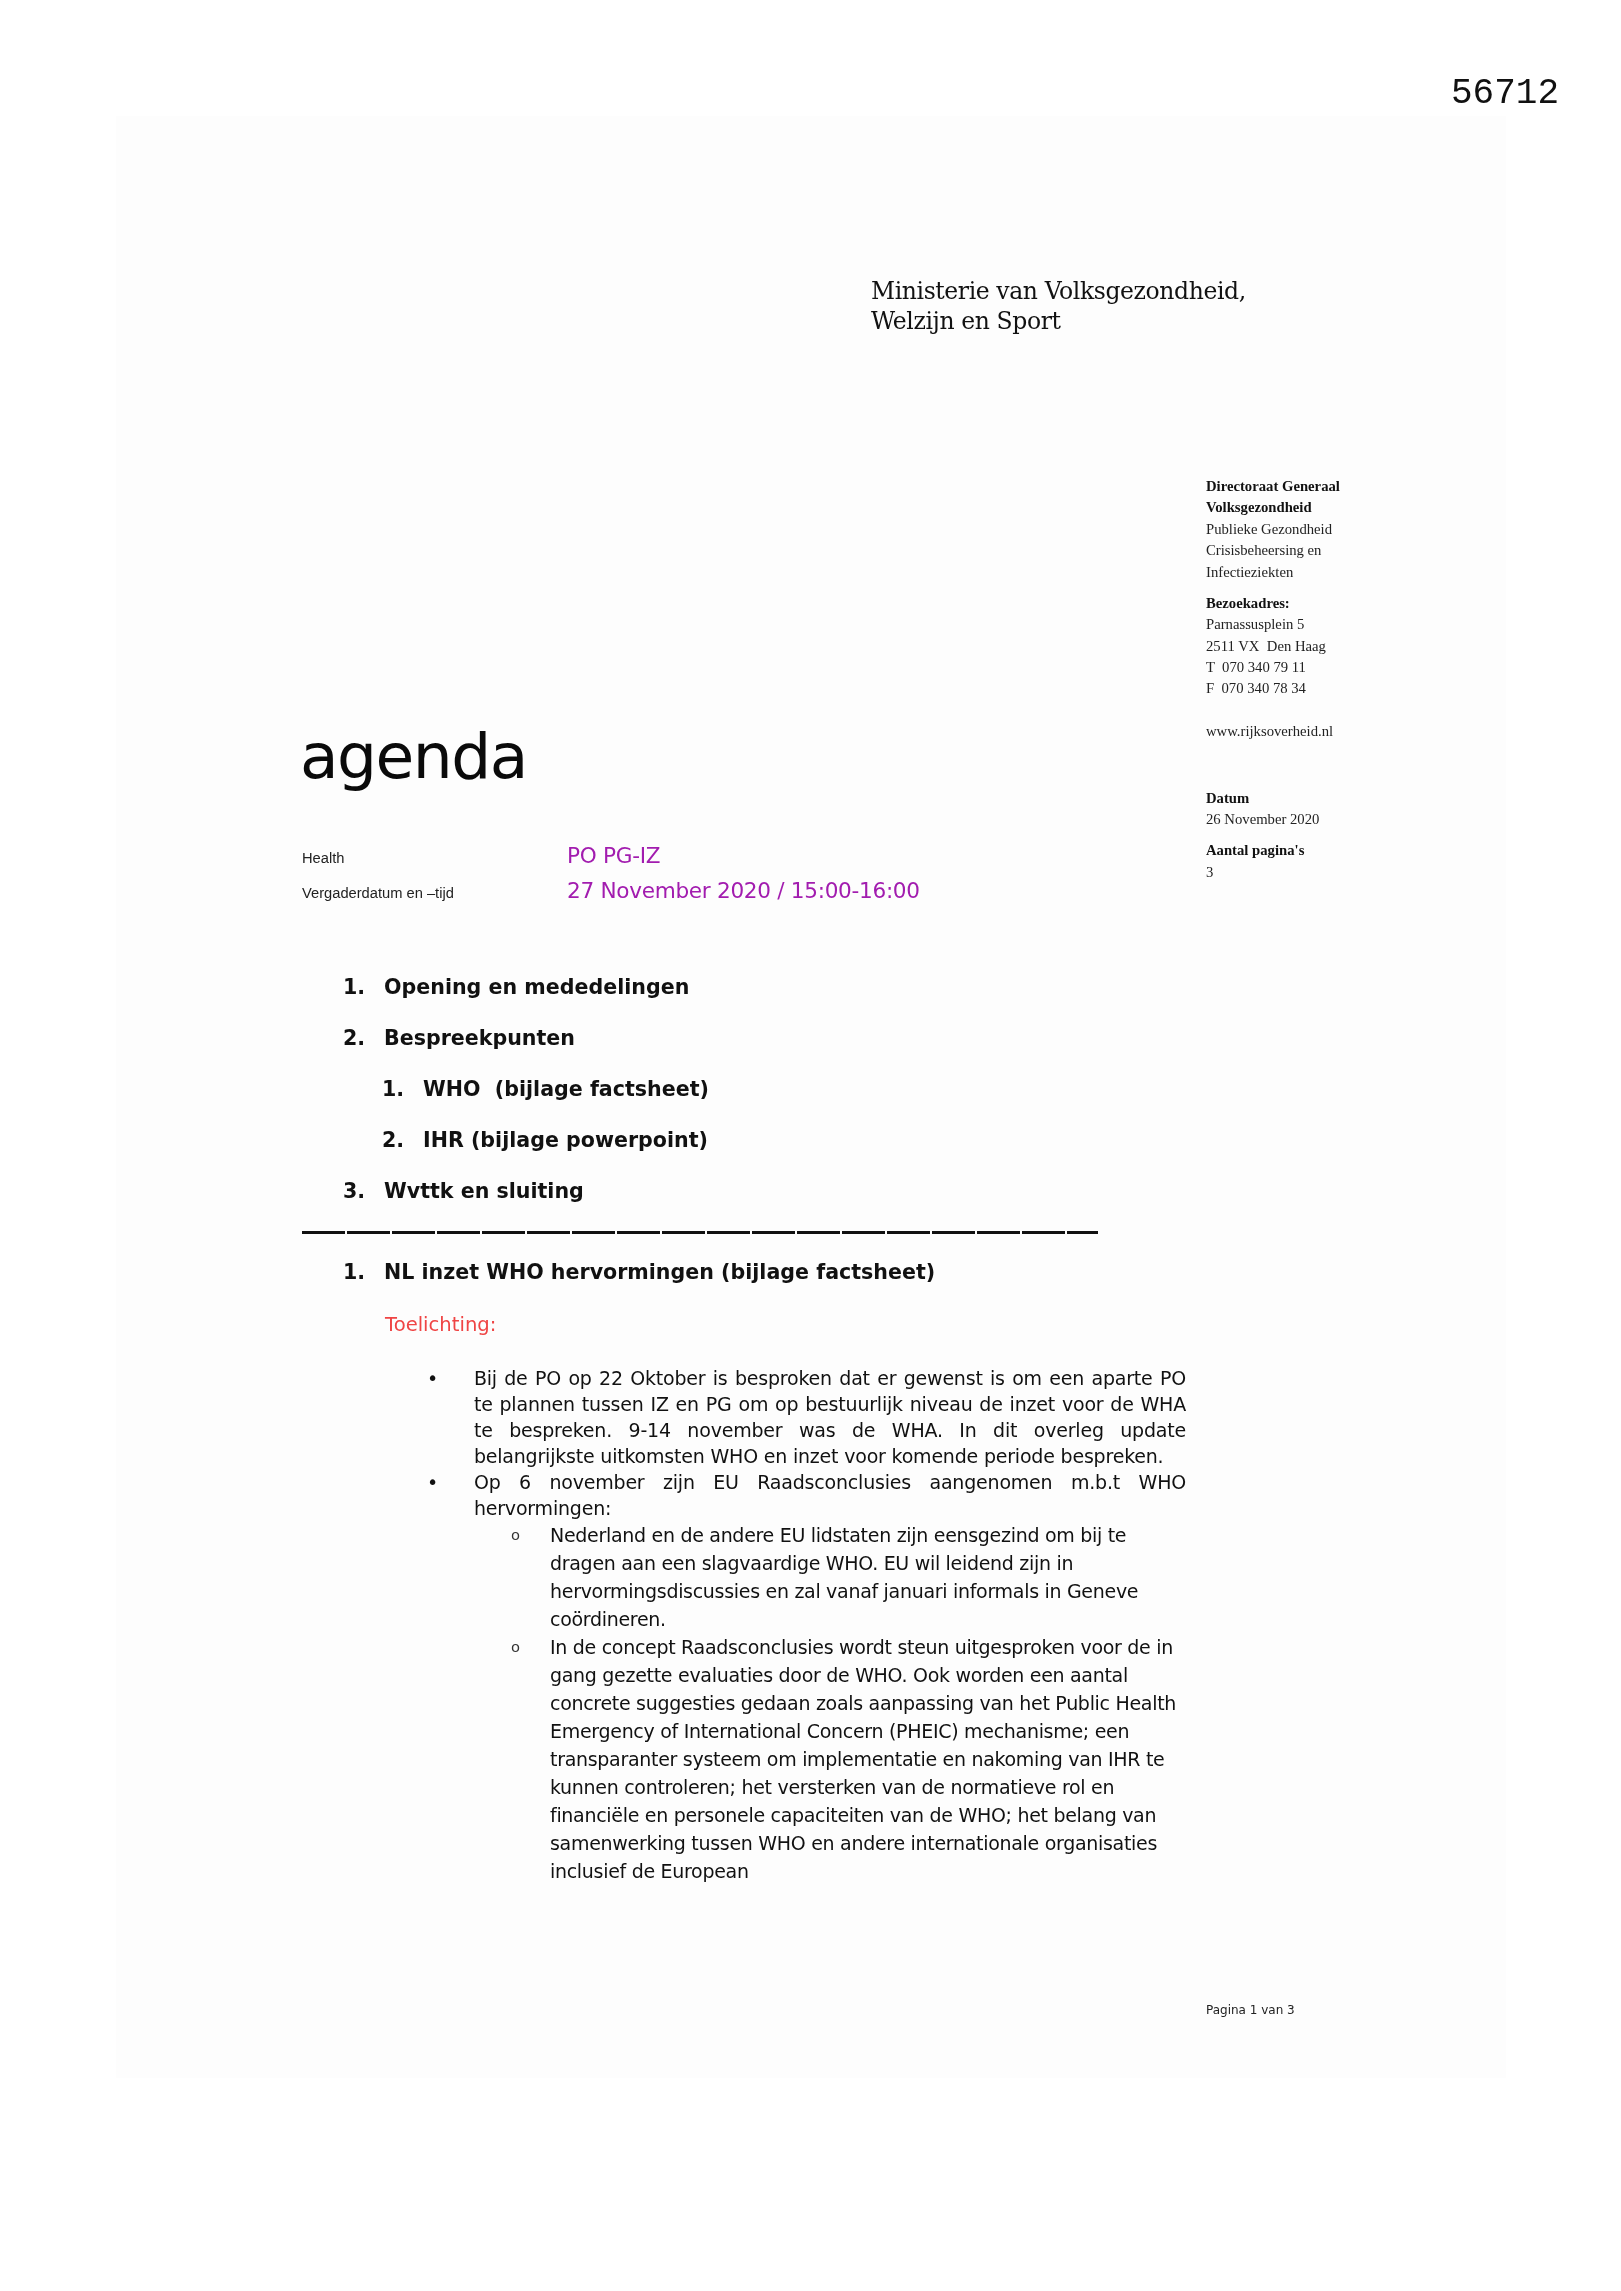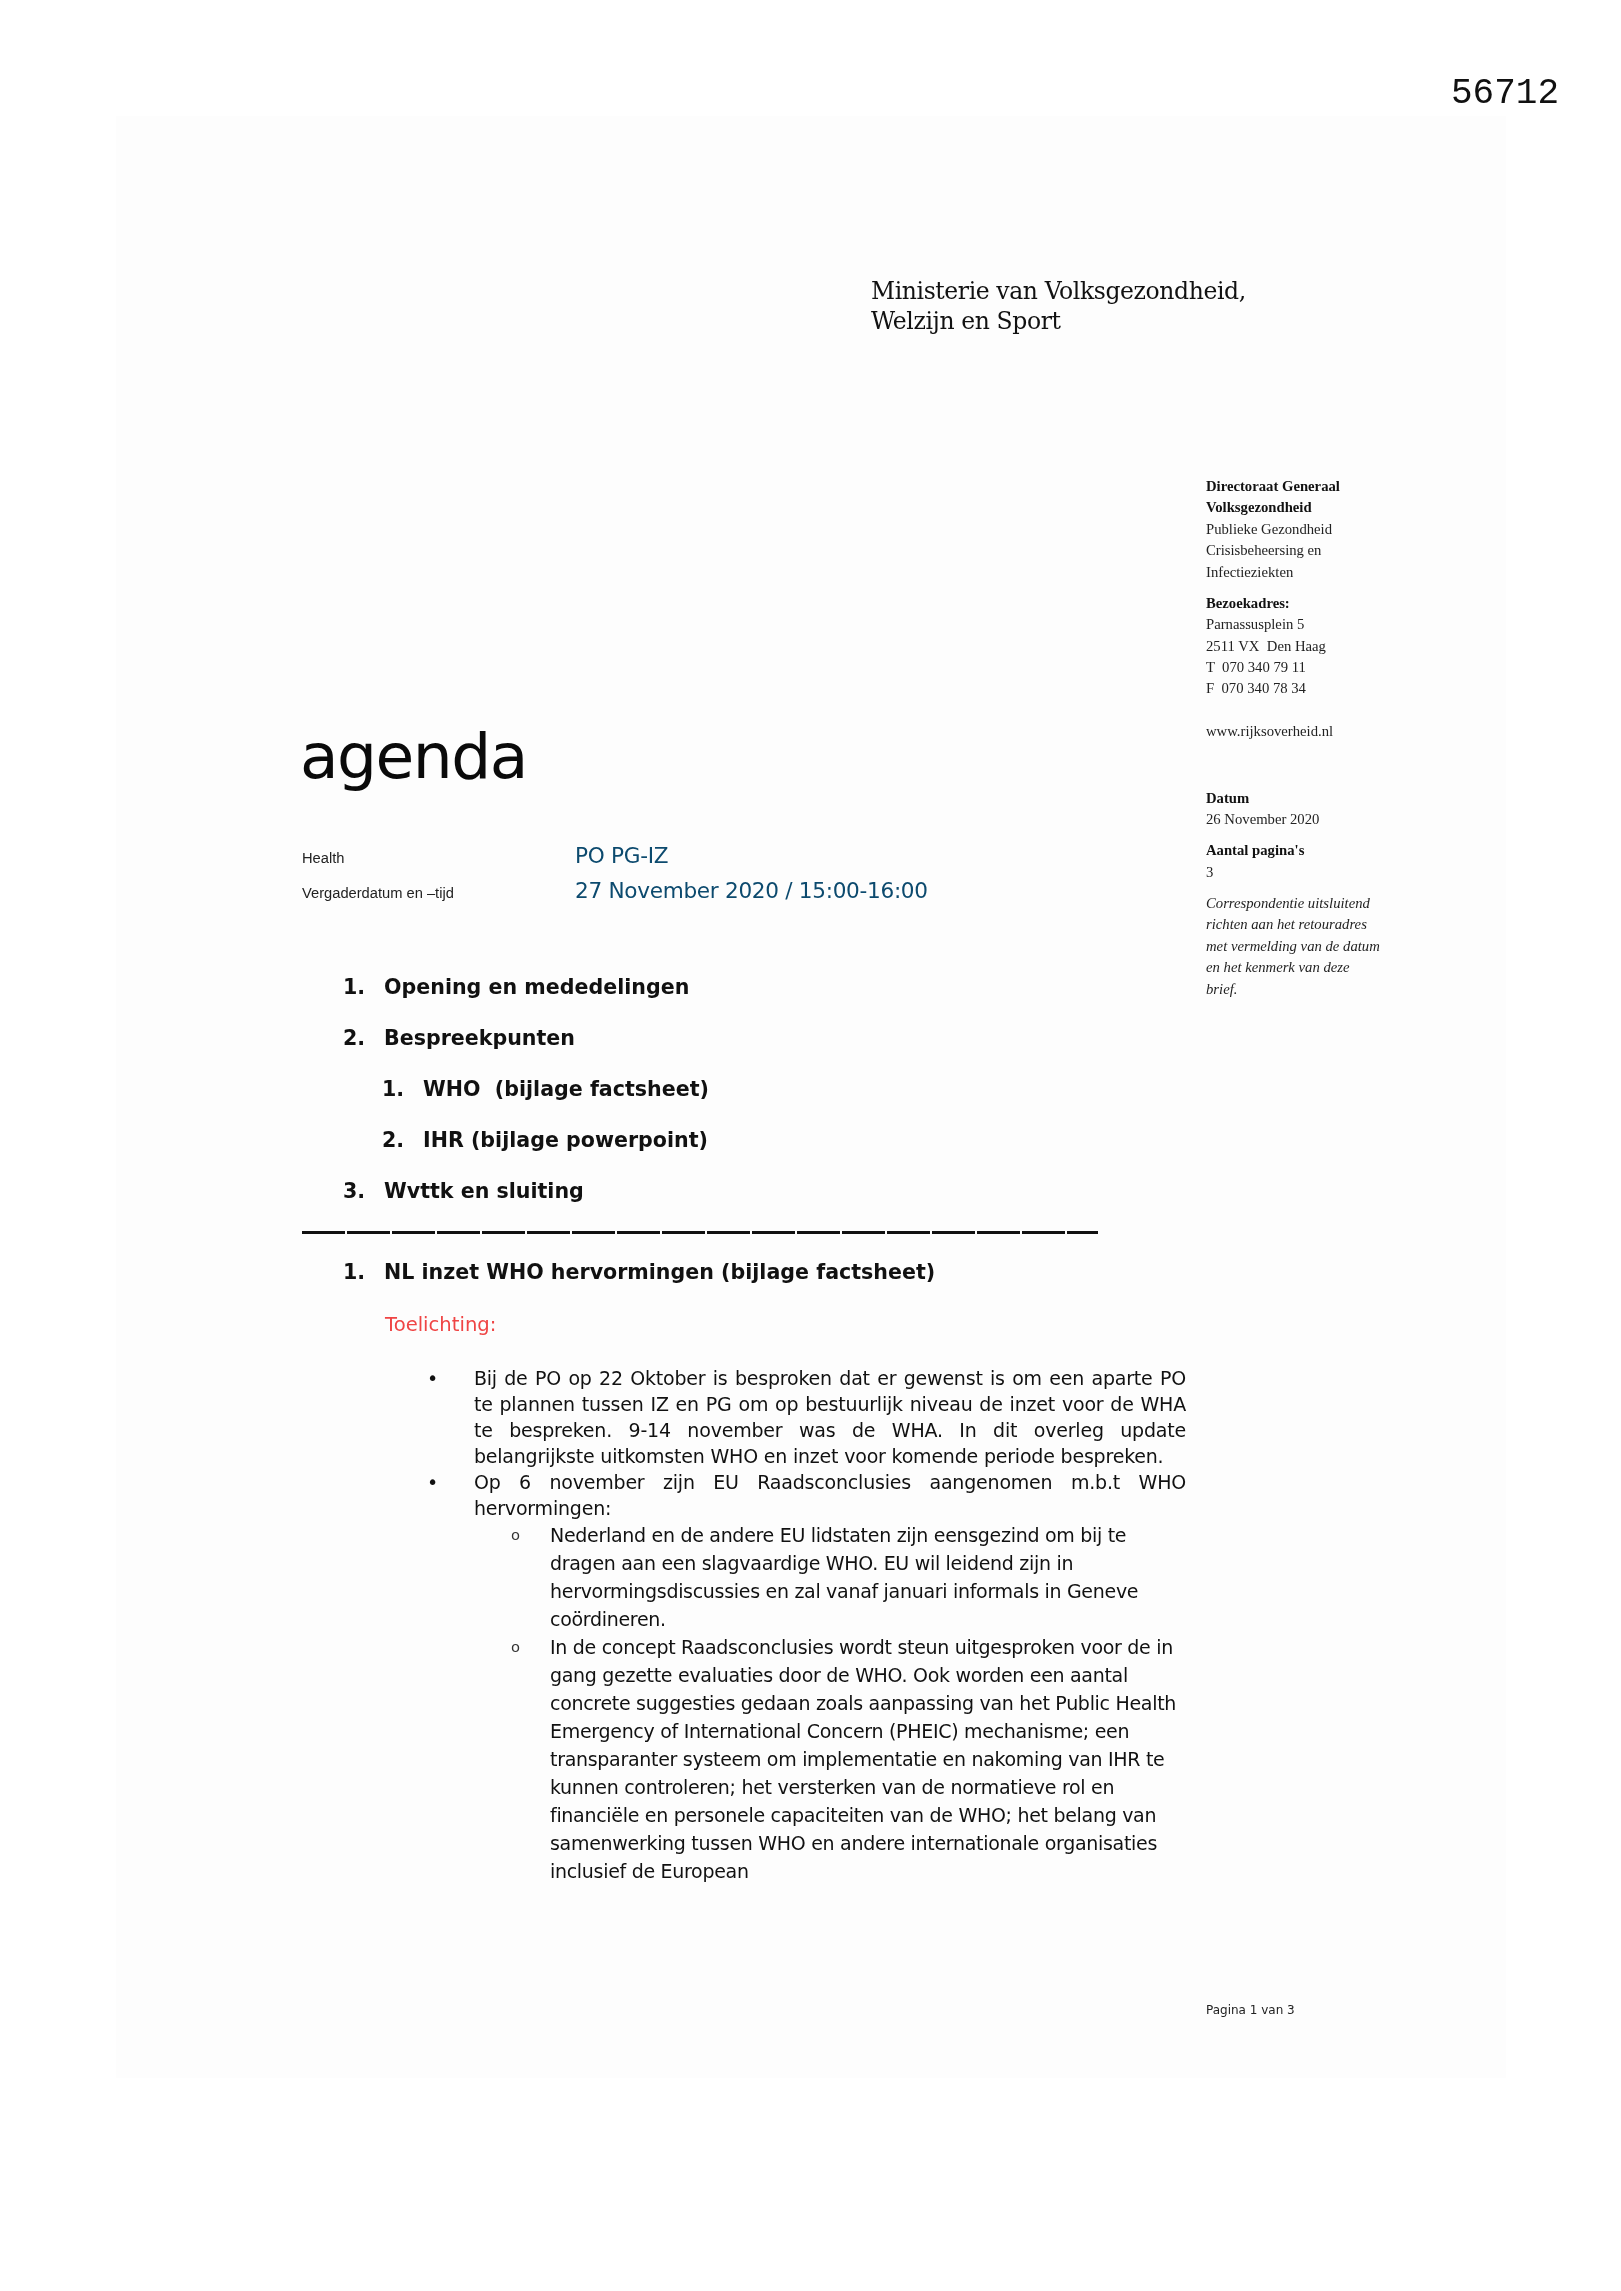--- a/index.html
+++ b/index.html
@@ -30,21 +30,21 @@
   .sidebar .gap2 { height: 21.6px; }
   .sidebar .gap3 { height: 45px; }
   .sidebar .it { font-style: italic; }
   .agenda-title {
     position: absolute; left: 300px; top: 720px;
     font-family: "DejaVu Sans", sans-serif; font-size: 63px; letter-spacing: -1.5px; color: #0a0a0a;
   }
   .meta { position: absolute; left: 302px; top: 843px; }
   .meta-row { display: flex; height: 35px; align-items: baseline; }
   .meta-label { width: 265px; font-family: "Liberation Sans", sans-serif; font-size: 14.7px; color: #222; }
-  .meta-value { font-family: "DejaVu Sans", sans-serif; font-size: 21.6px; color: #0c4a6e; letter-spacing: -0.3px; margin-left: 8px; }
+  .meta-value { font-family: "DejaVu Sans", sans-serif; font-size: 21.6px; color: #a21caf; letter-spacing: -0.3px; }
   .toc { position: absolute; left: 343px; top: 975px; }
   .toc-item {
     font-family: "DejaVu Sans", sans-serif; font-weight: bold; font-size: 20.6px;
     height: 51px; display: flex; align-items: baseline; color: #111;
   }
   .toc-item .num { width: 41px; display: inline-block; }
   .toc-item.sub { padding-left: 39px; }
   .rule {
     position: absolute; left: 302px; top: 1231px; width: 796px; height: 2.9px;
     background: repeating-linear-gradient(90deg, #111 0 43px, #fdfdfd 43px 45px);
@@ -100,27 +100,20 @@
   <div style="white-space:pre">F  070 340 78 34</div>
   <div class="gap2"></div>
   <div>www.rijksoverheid.nl</div>
   <div class="gap3"></div>
   <div class="b">Datum</div>
   <div>26 November 2020</div>
   <div class="gap"></div>
   <div class="b">Aantal pagina's</div>
   <div>3</div>
   <div class="gap"></div>
-  <div class="it">
-    <div>Correspondentie uitsluitend</div>
-    <div>richten aan het retouradres</div>
-    <div>met vermelding van de datum</div>
-    <div>en het kenmerk van deze</div>
-    <div>brief.</div>
-  </div>
 </div>
 
 <div class="agenda-title">agenda</div>
 
 <div class="meta">
   <div class="meta-row">
     <span class="meta-label">Health</span>
     <span class="meta-value">PO PG-IZ</span>
   </div>
   <div class="meta-row">

